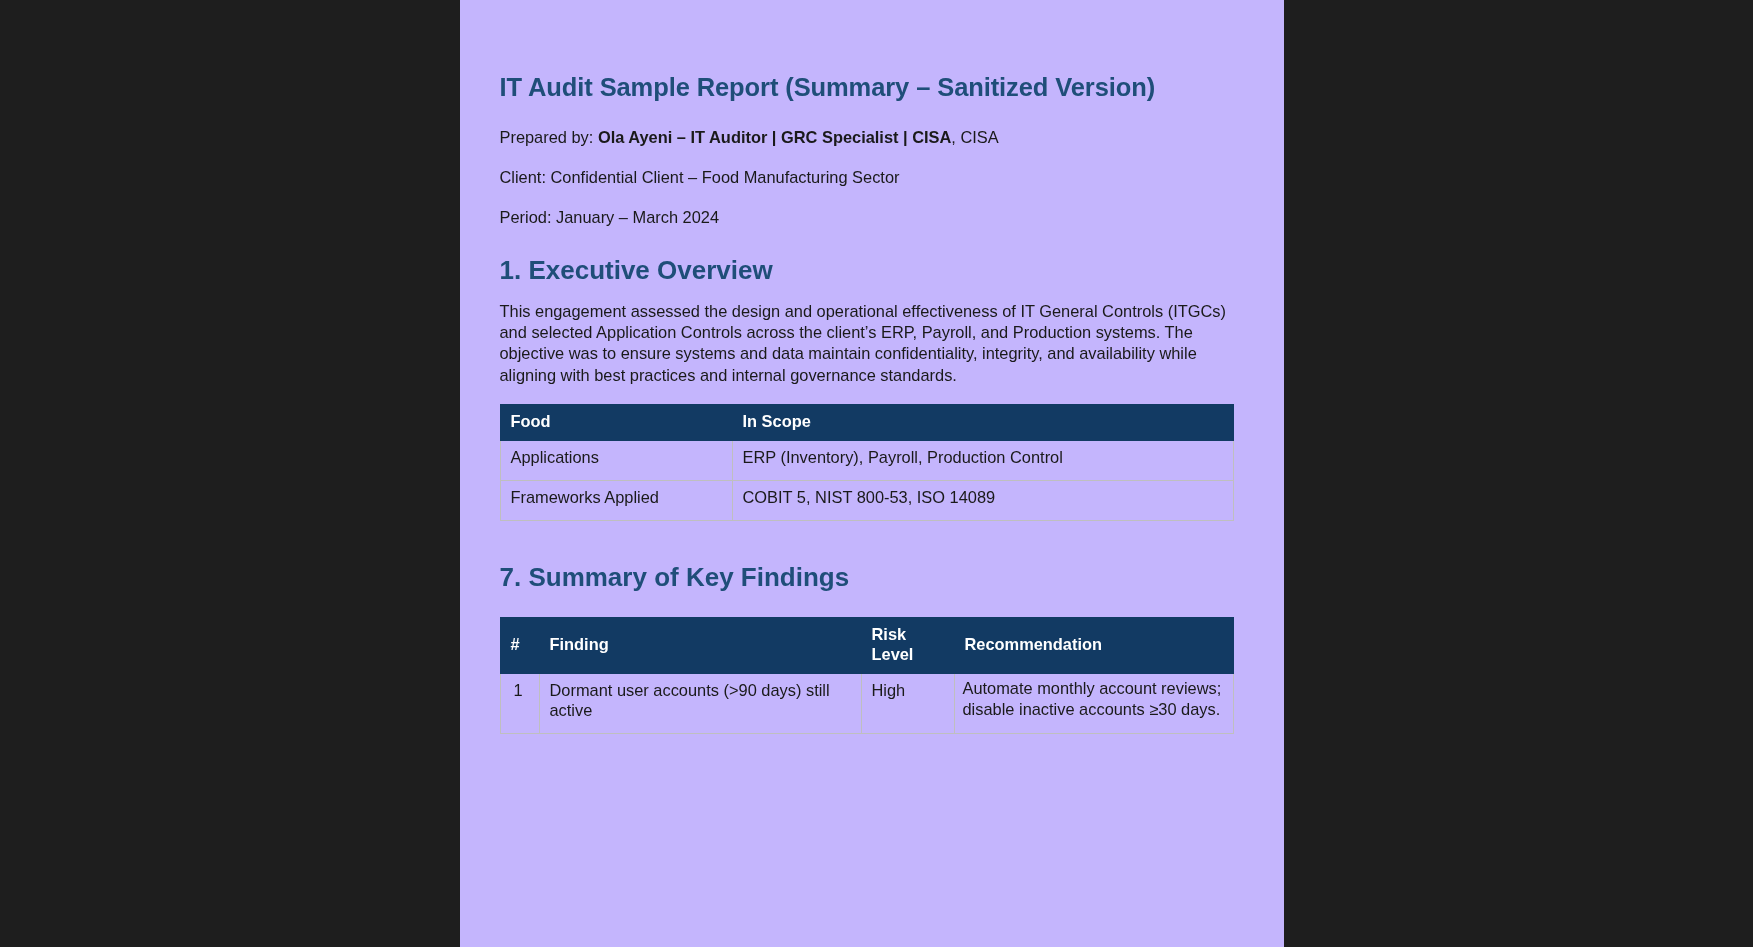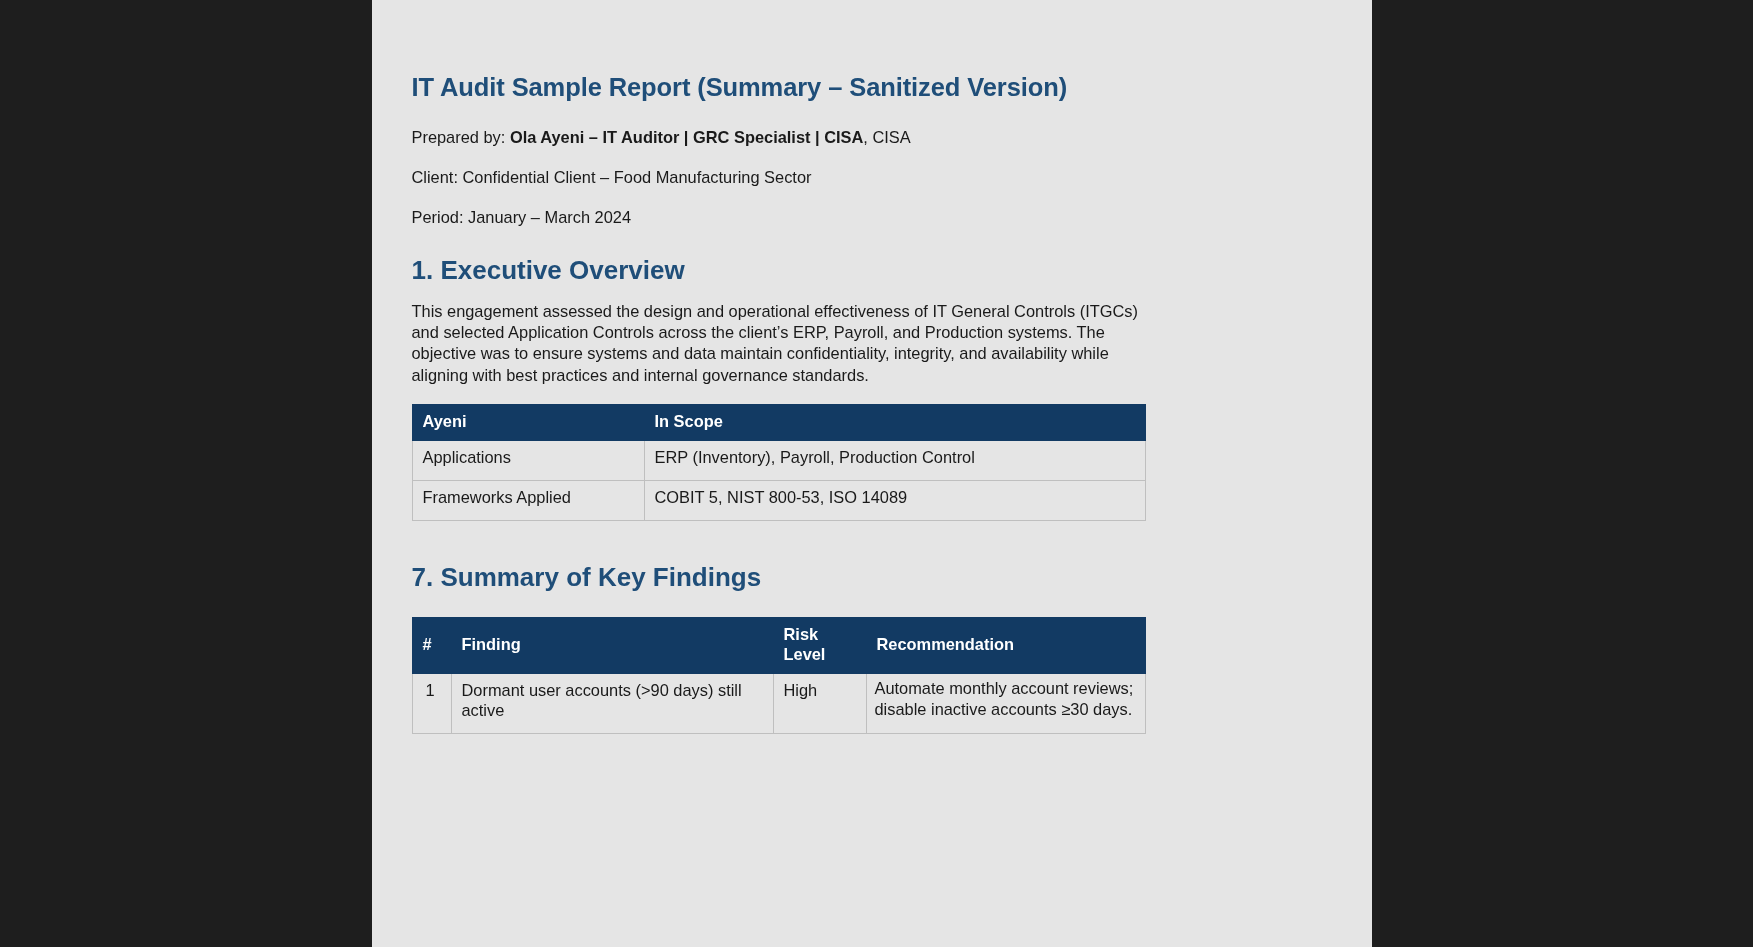--- a/index.html
+++ b/index.html
@@ -16,23 +16,23 @@
   .viewer {
     position: relative;
     width: 1753px;
     height: 947px;
     background: #1e1e1e;
     display: flex;
     justify-content: center;
   }
   .page {
     position: relative;
-    width: 1000px;
+    width: 824px;
     margin-left: -10px;
-    background: #e5e5e5;
+    background: #c4b5fd;
     box-sizing: border-box;
     padding: 72px 0 8px 0;
     overflow: hidden;
   }
   .page-inner {
     padding: 0 42px 0 40px;
   }
 
   h1.doc-title {
     color: #1f4e79;
@@ -154,21 +154,21 @@
 
 
 
       <table class="doc-table scope-table">
         <colgroup>
             <col class="c0">
             <col class="c1">
           </colgroup>
         <thead>
           <tr>
-            <th>Ayeni</th>
+            <th>Food</th>
             <th>In Scope</th>
           </tr>
         </thead>
         <tbody>
           <tr>
             <td>Applications</td>
             <td>ERP (Inventory), Payroll, Production Control</td>
           </tr>
           <tr>
             <td>Frameworks Applied</td>

